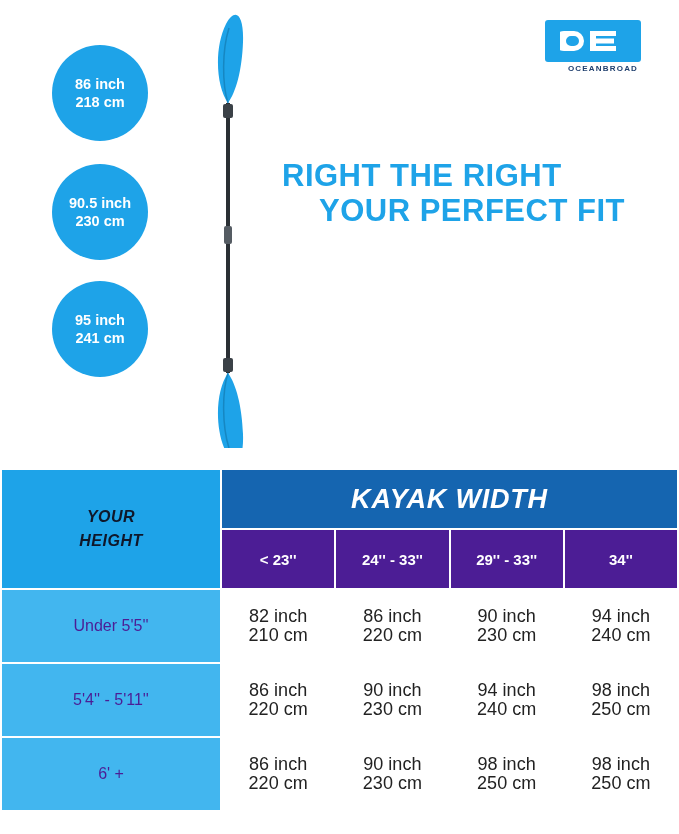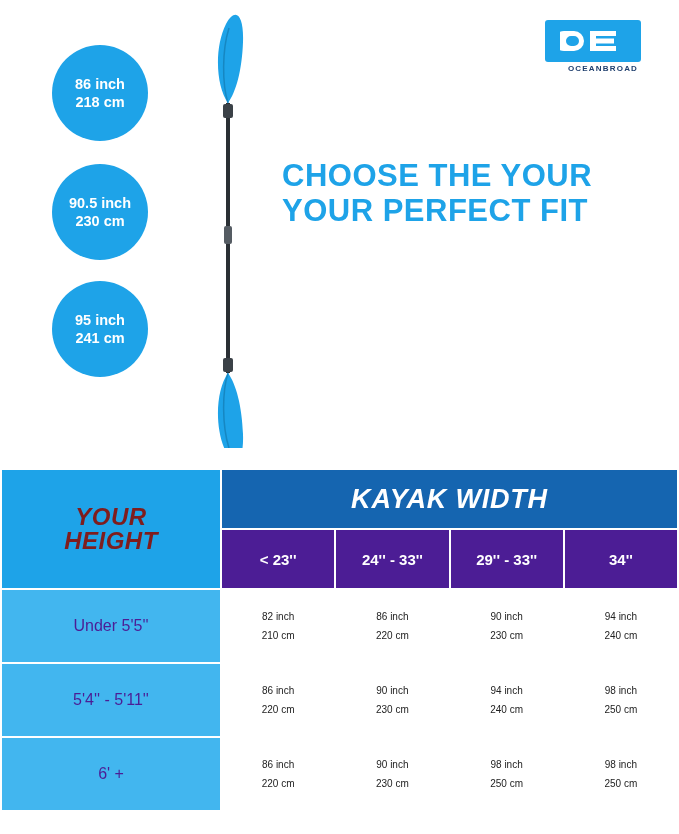--- a/index.html
+++ b/index.html
@@ -50,21 +50,21 @@
     top: 158px;
     width: 380px;
     color: #1ea3e8;
     font-weight: bold;
     font-size: 31px;
     line-height: 35px;
     letter-spacing: 0.5px;
   }
   .headline .l1 { display: block; }
   .headline .l2 { display: block; }
-  .headline .l3 { display: block; }
+  .headline .l3 { display: block; text-align: center; }
 
   
   .badge {
     position: absolute;
     width: 96px;
     height: 96px;
     border-radius: 50%;
     background: #1ea3e8;
     color: #ffffff;
     display: flex;
@@ -99,22 +99,22 @@
     table-layout: fixed;
   }
   .chart td, .chart th {
     border: 2px solid #ffffff;
     text-align: center;
     vertical-align: middle;
     padding: 0;
   }
   .hdr-height {
     background: #1ea3e8;
-    color: #7f1d1d;
-    font-size: 24px;
+    color: #0f172a;
+    font-size: 16px;
     font-weight: bold;
     font-style: italic;
     line-height: 24px;
     letter-spacing: 0.5px;
     width: 218px;
   }
   .hdr-kw {
     background: #1565b0;
     color: #ffffff;
     font-size: 27px;
@@ -132,41 +132,41 @@
   }
   .row-label {
     background: #42b6ef;
     color: #4c1d95;
     font-size: 16px;
     height: 72px;
   }
   .cell {
     background: #ffffff;
     color: #222222;
-    font-size: 10px;
+    font-size: 18px;
     line-height: 19px;
     border: 2px solid #6cc6f2;
   }
   .cell span { display: block; }
 </style>
 </head>
 <body>
 
 <div class="logo">
   <div class="logo-mark">
     <svg width="66" height="26" viewBox="0 0 66 26">
       <path d="M14 3 H4 a10 10 0 0 0 0 20 H14 a10 10 0 0 0 0 -20 Z M14 8 a5 5 0 0 1 0 10 H11 a5 5 0 0 1 0 -10 Z" fill="#ffffff"></path>
       <path d="M30 3 H56 v5 H36 v2.5 H54 v5 H36 v2.5 H56 v5 H30 Z" fill="#ffffff"></path>
     </svg>
   </div>
   <div class="logo-text">OCEANBROAD</div>
 </div>
 
 <div class="headline">
-  <span class="l1">CHOOSE THE YOUR</span>
+  <span class="l1">RIGHT THE RIGHT</span>
   <span class="l3">YOUR PERFECT FIT</span>
 </div>
 
 <div class="badge" id="badge-0">
   <span>86 inch</span>
   <span>218 cm</span>
 </div>
 <div class="badge" id="badge-1">
   <span>90.5 inch</span>
   <span>230 cm</span>

